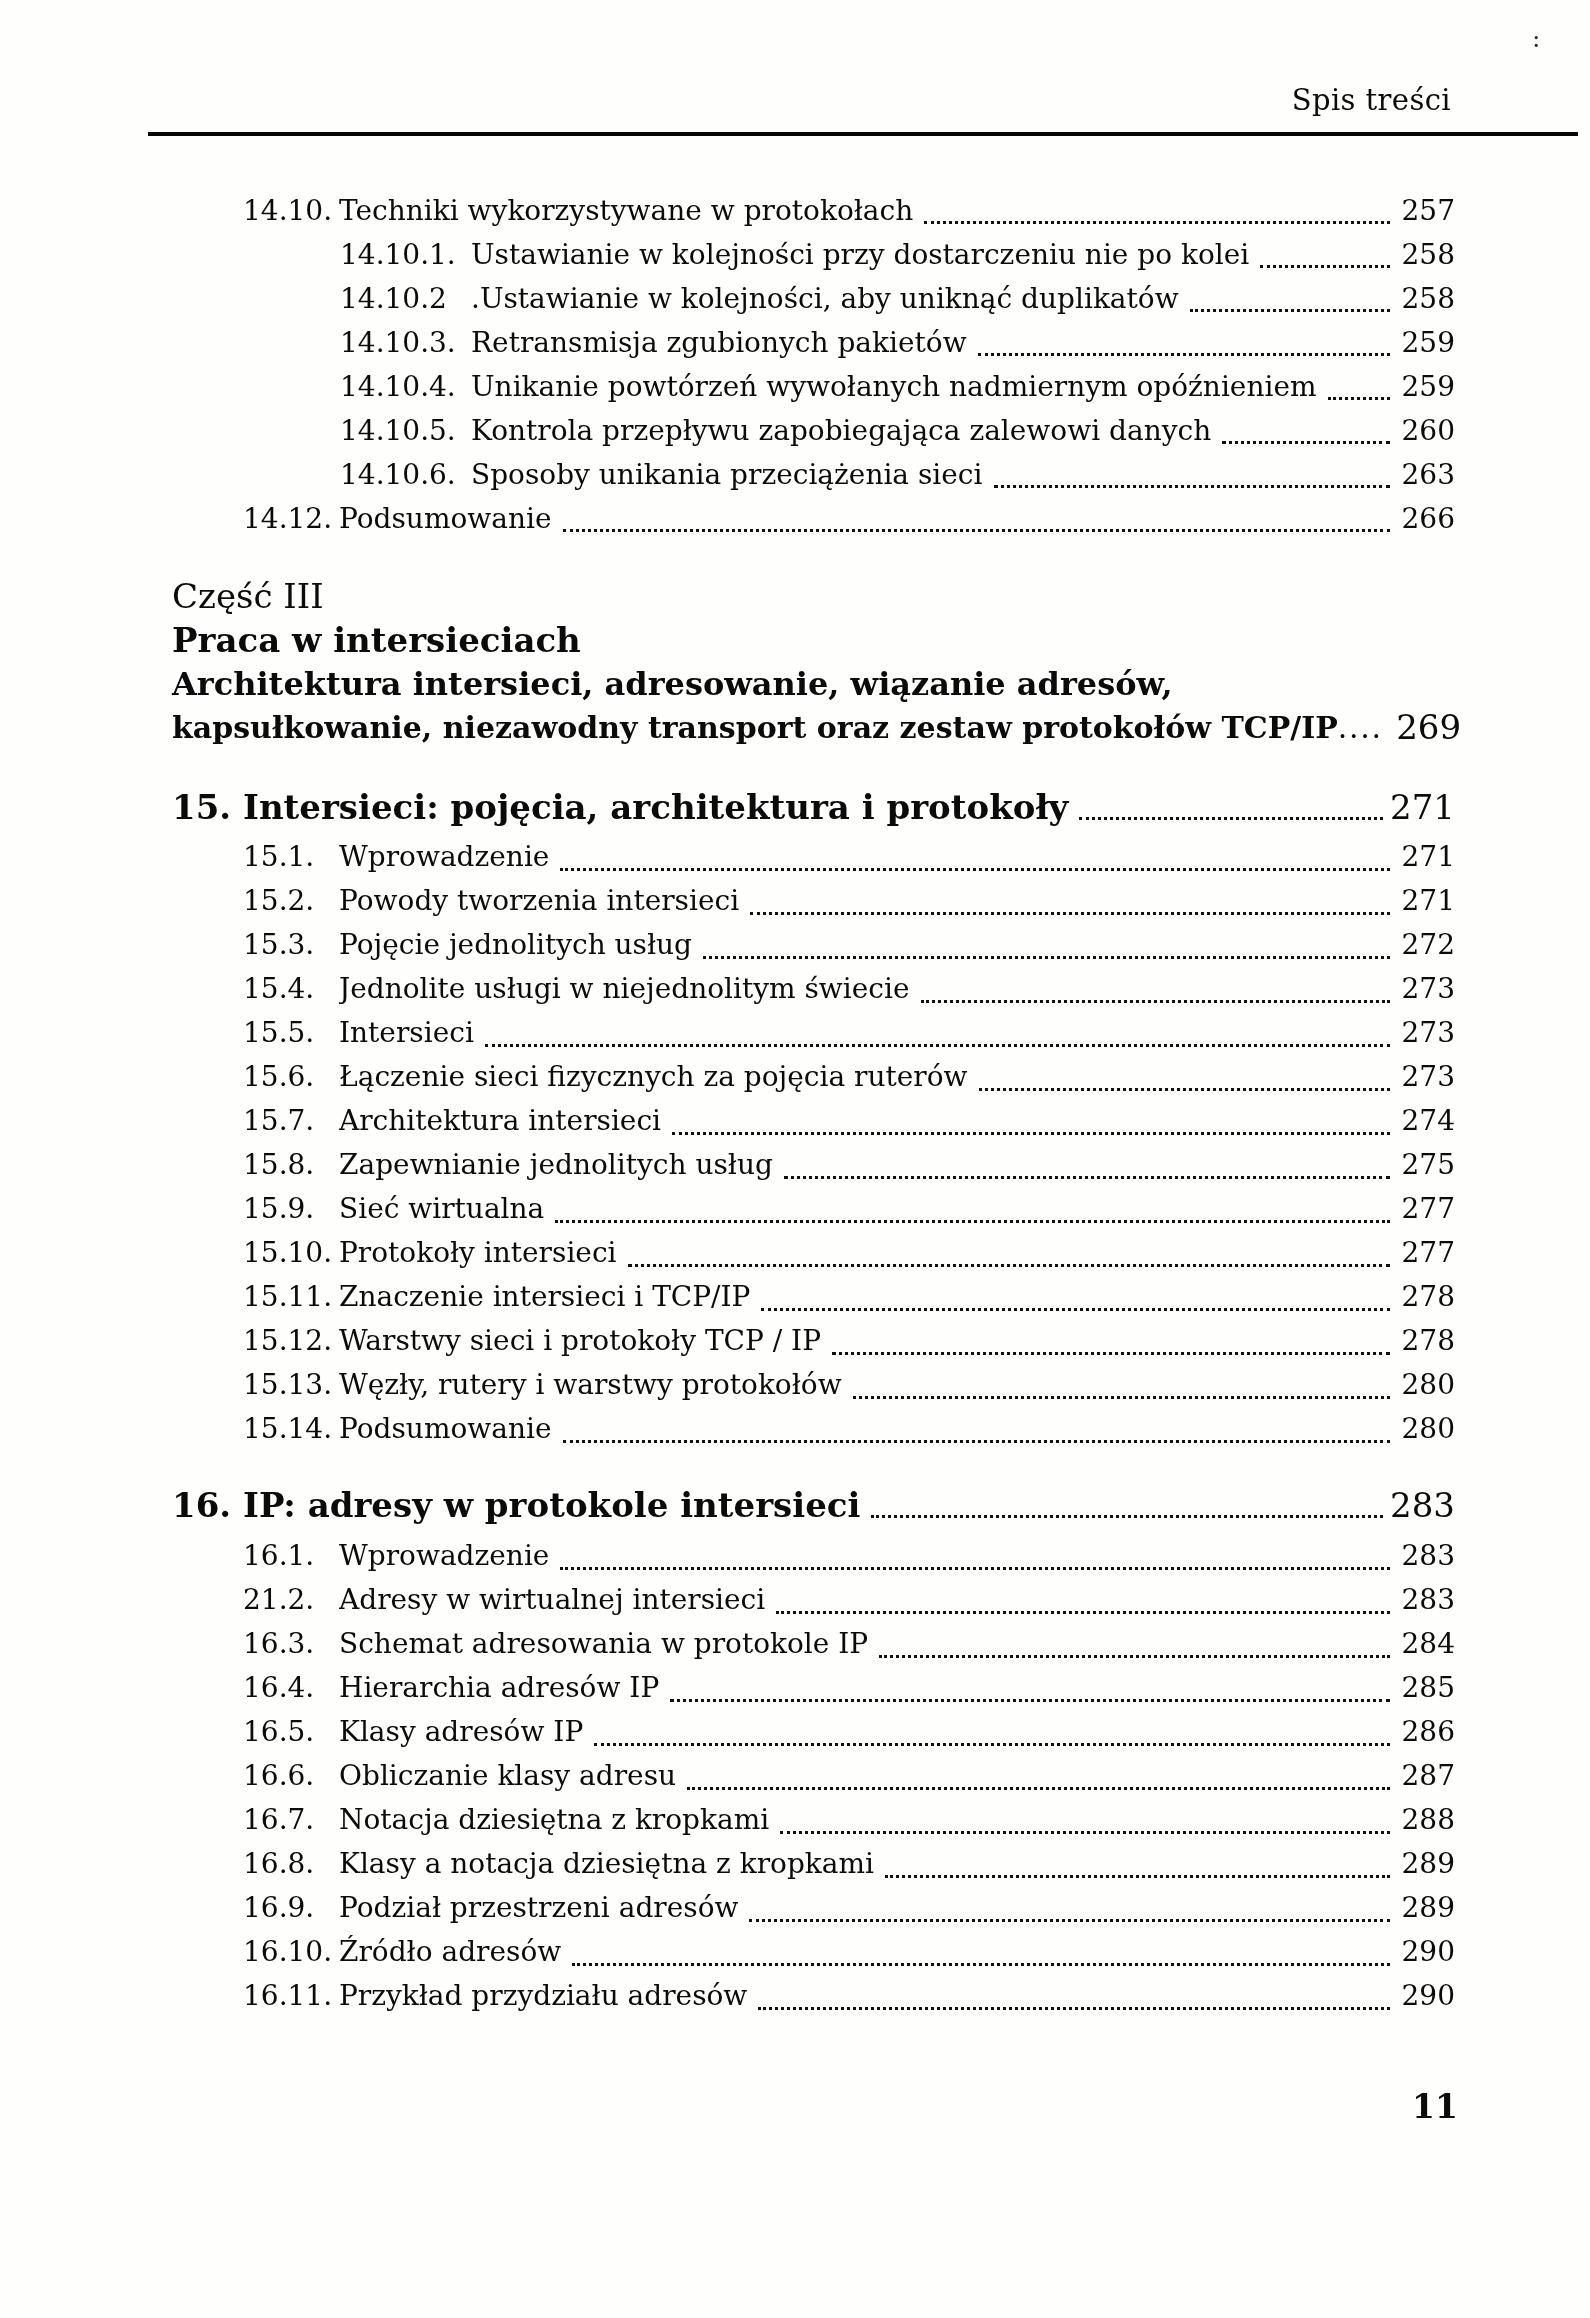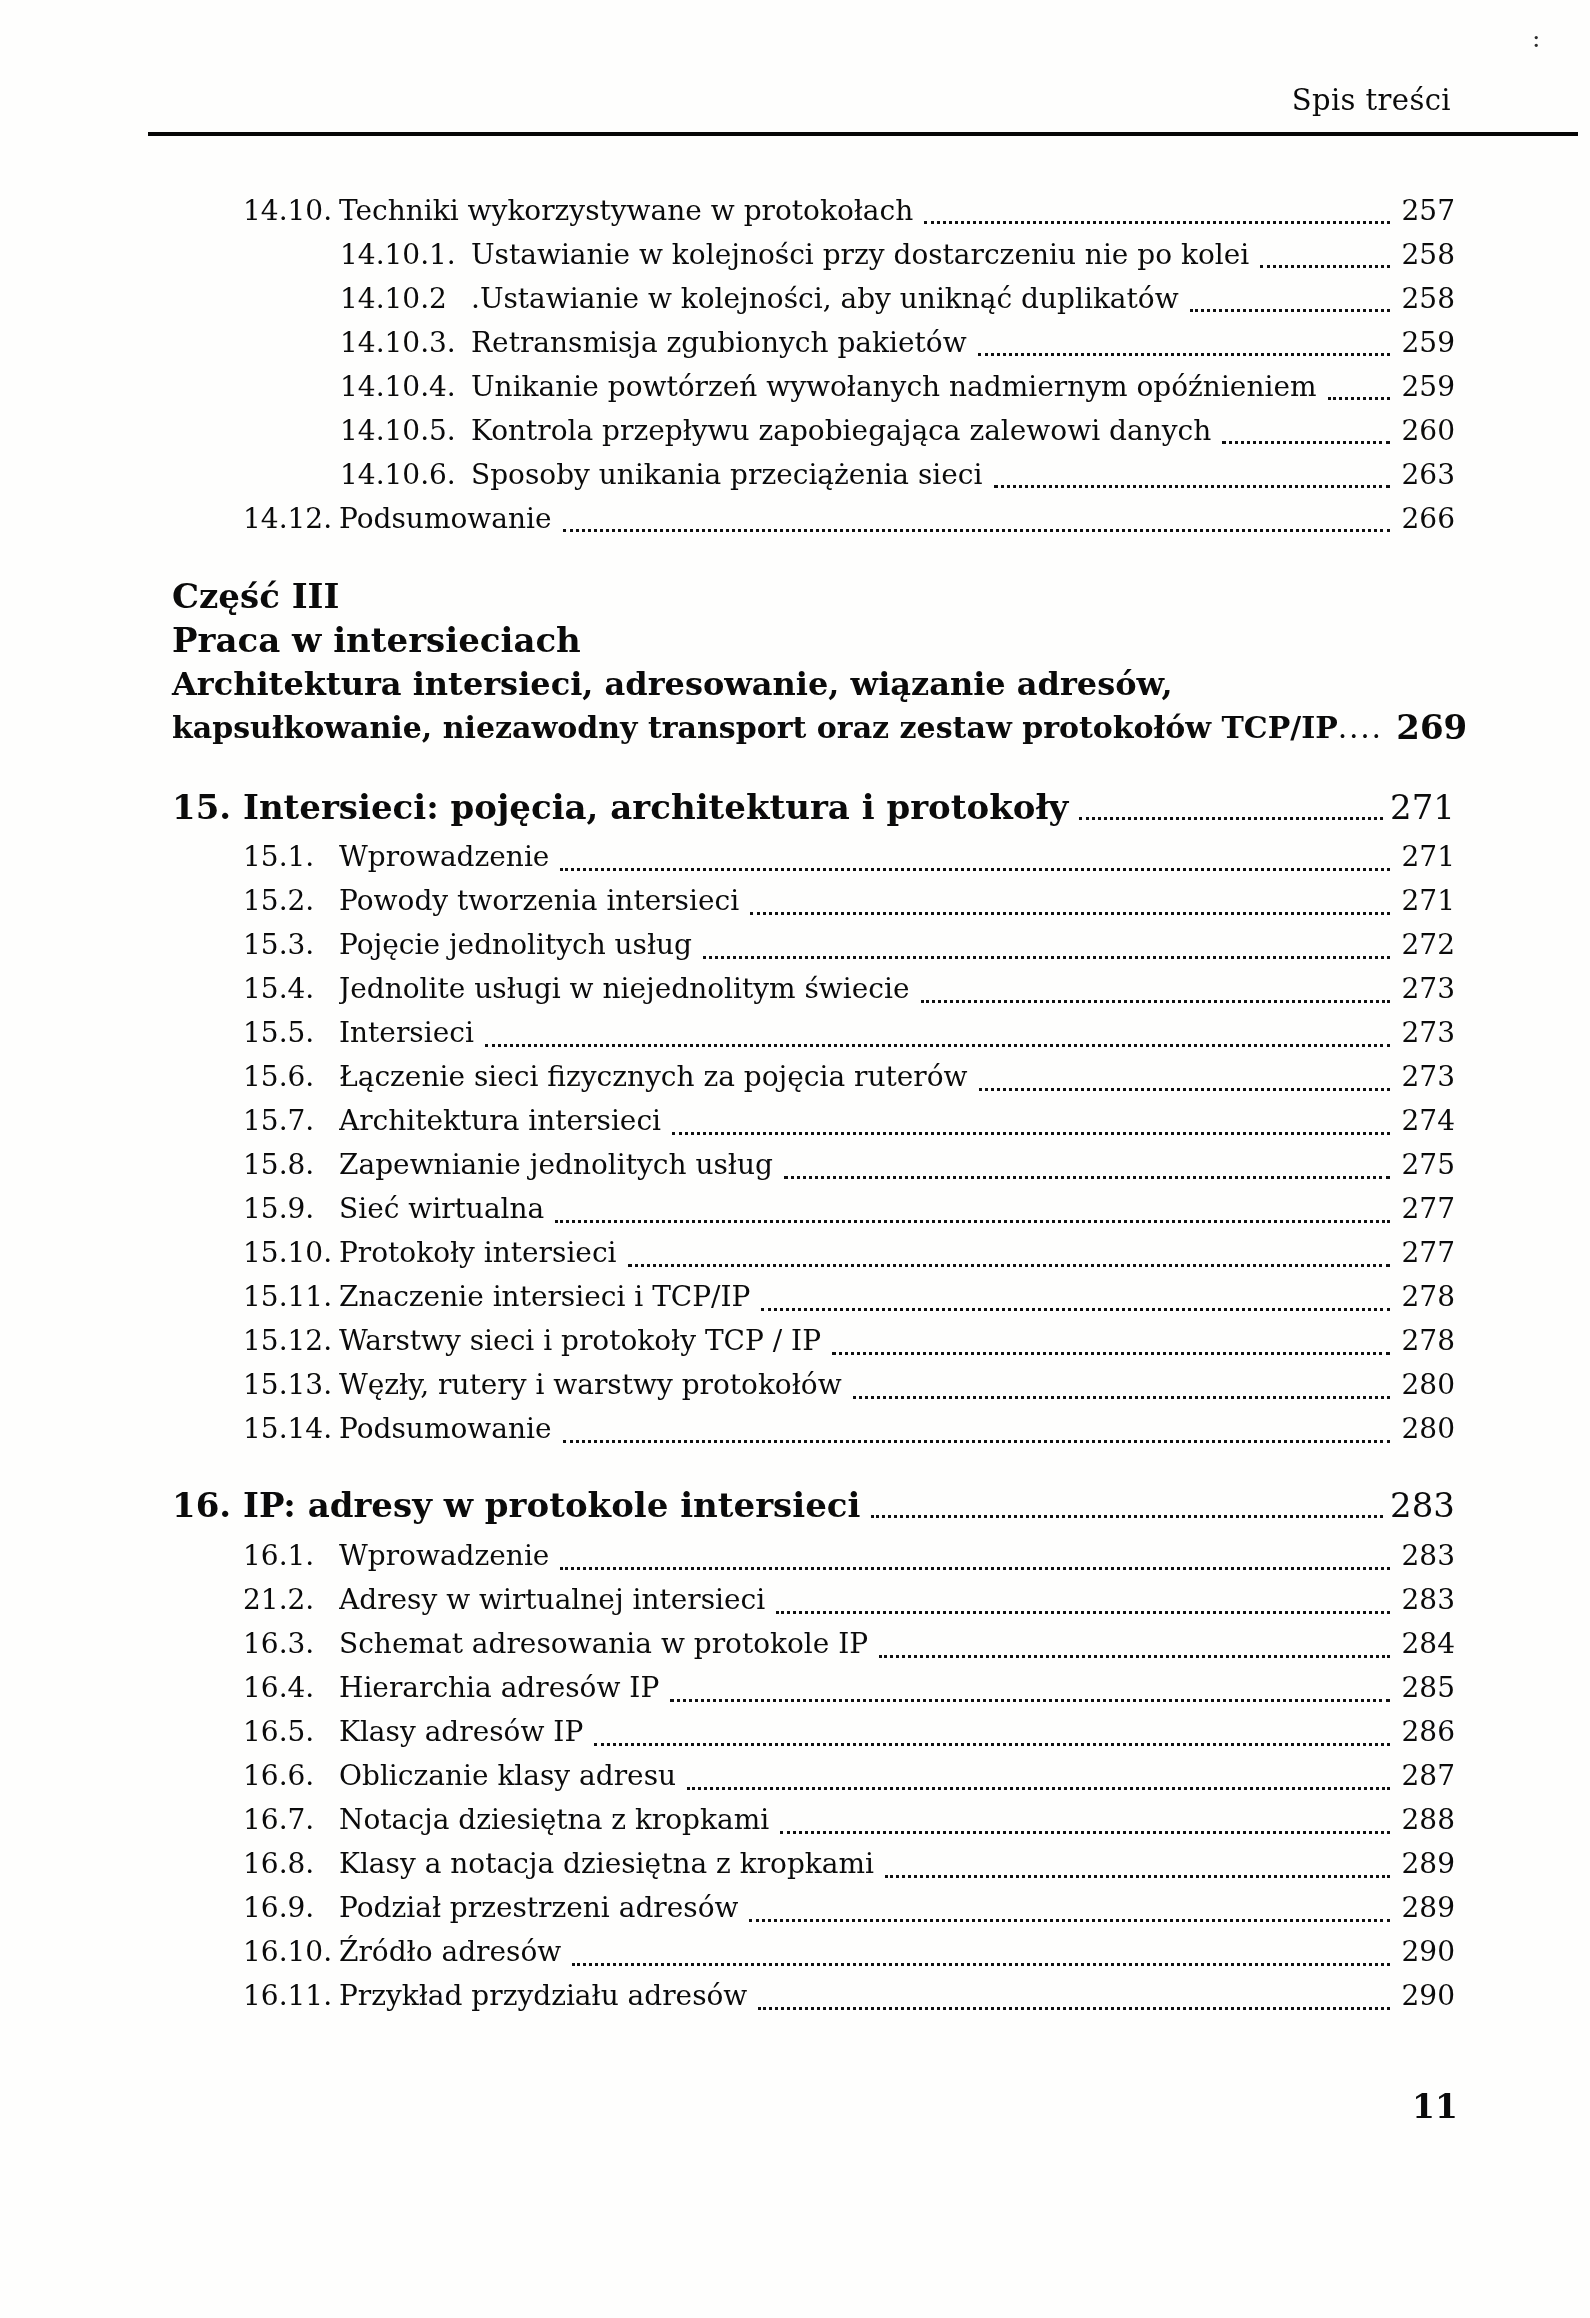--- a/index.html
+++ b/index.html
@@ -66,21 +66,21 @@
   }
   .page-num {
     flex: 0 0 auto;
     min-width: 57px;
     text-align: right;
   }
   
   .part-block { margin-top: 34px; }
   .part-label {
     font-size: 34px;
-    font-weight: bold;
+    font-weight: normal;
     line-height: 44px;
   }
   .part-title {
     font-size: 34px;
     font-weight: bold;
     line-height: 45px;
   }
   .part-sub {
     font-size: 32px;
     font-weight: bold;
@@ -90,21 +90,21 @@
   .part-sub-row {
     display: flex;
     align-items: flex-end;
     font-size: 30px;
     font-weight: bold;
     line-height: 43px;
     white-space: nowrap;
   }
   .part-sub-row .spacer { flex: 1 1 auto; }
   .part-sub-row .dots { font-weight: normal; margin-right: 13.5px; letter-spacing: 1.7px; }
-  .part-sub-row .page-num { font-weight: bold; font-size: 34px; min-width: 61px; }
+  .part-sub-row .page-num { font-weight: normal; font-size: 34px; min-width: 61px; }
   
   .chapter-row {
     display: flex;
     align-items: flex-end;
     font-size: 34px;
     font-weight: bold;
     line-height: 45px;
     height: 52px;
     white-space: nowrap;
   }

